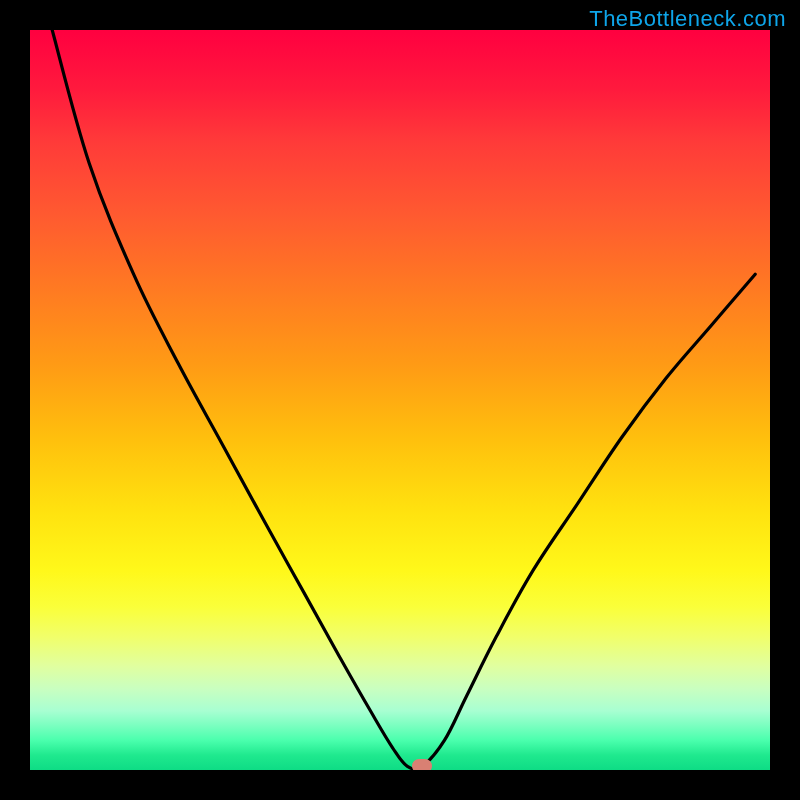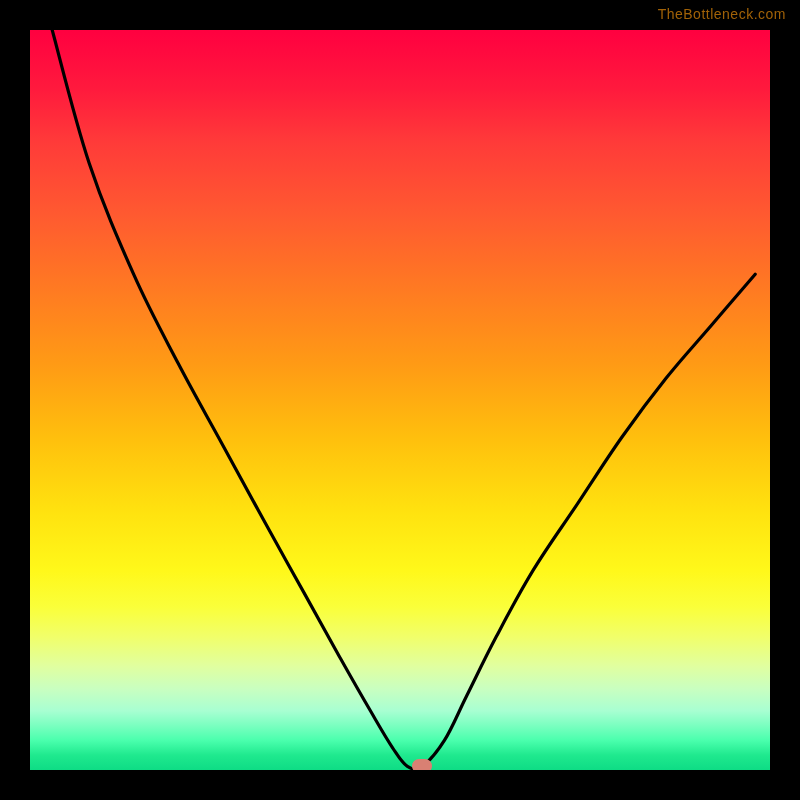--- a/index.html
+++ b/index.html
@@ -14,22 +14,22 @@
   .frame {
     position: relative;
     width: 800px;
     height: 800px;
     background: #000;
   }
   .watermark {
     position: absolute;
     top: 6px;
     right: 14px;
-    color: #a16207;
-    font-size: 14px;
+    color: #0ea5e9;
+    font-size: 22px;
     letter-spacing: 0.5px;
     user-select: none;
   }
   .plot {
     position: absolute;
     left: 30px;
     top: 30px;
     width: 740px;
     height: 740px;
     overflow: hidden;

